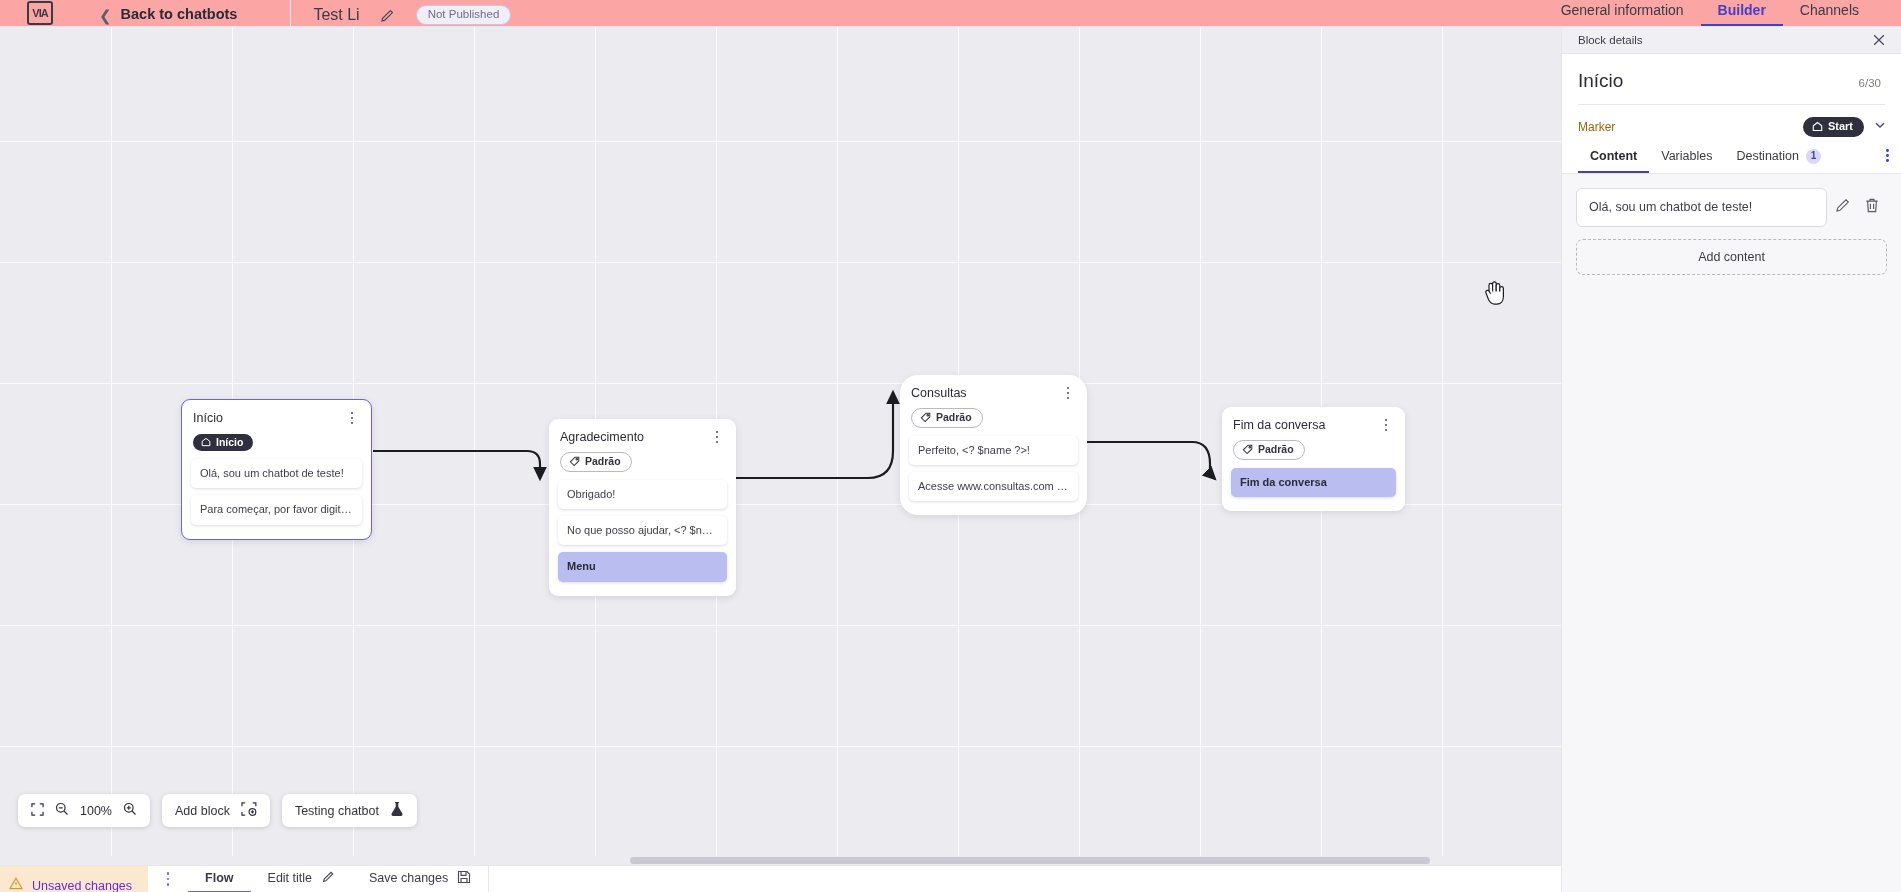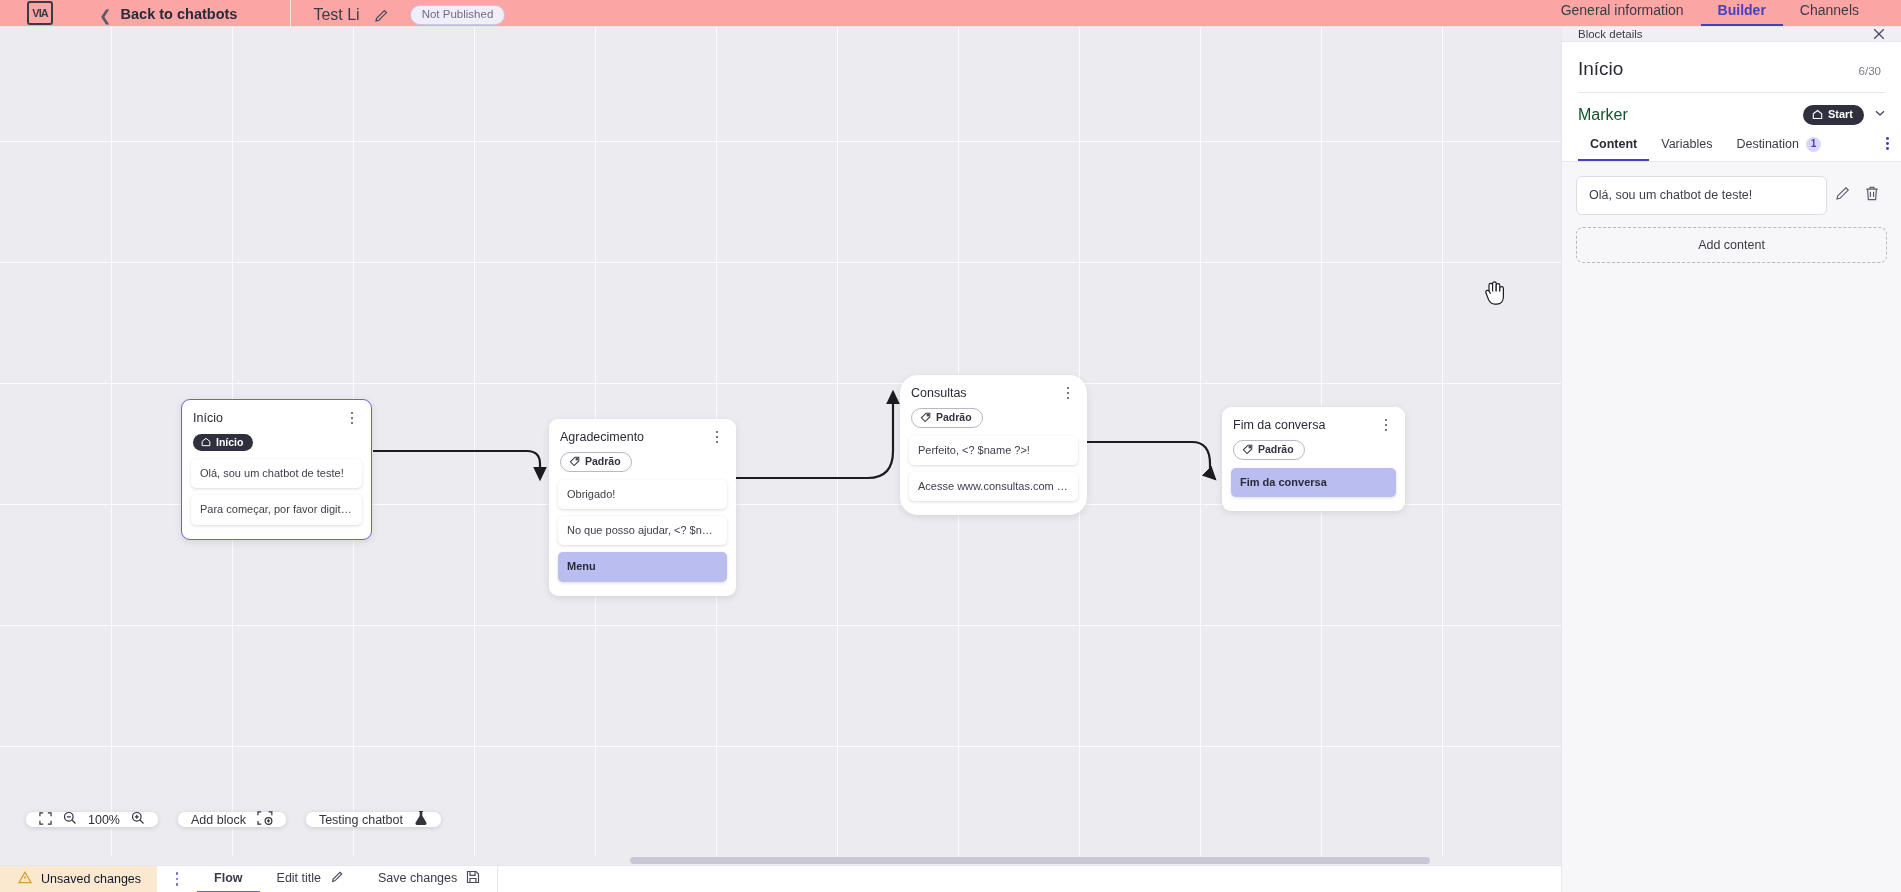--- a/index.html
+++ b/index.html
@@ -21,21 +21,21 @@
     width: 26px; height: 24px; margin-left: 27px; margin-bottom: 1px;
     border: 2px solid #3b3b46; border-radius: 3px;
     display: flex; align-items: center; justify-content: center;
     flex: 0 0 auto;
   }
   .logo-glyph { font-size: 11px; font-weight: bold; color: #3b3b46; letter-spacing: -1px; line-height: 1; }
   .back-wrap { display: flex; align-items: flex-end; gap: 9px; margin-left: 46px; padding-bottom: 3px; }
   .chev-left { color: #5a5a68; font-size: 15px; line-height: 1; }
   .back-label { font-size: 14.5px; font-weight: bold; color: #2b2b38; line-height: 1.1; }
   .divider-v { width: 1px; height: 27px; background: #e6e6ec; margin-left: 53px; }
-  .title-wrap { display: flex; align-items: flex-end; gap: 13px; margin-left: 22px; padding-bottom: 2px; }
+  .title-wrap { display: flex; align-items: flex-end; gap: 19px; margin-left: 22px; padding-bottom: 2px; }
   .doc-title { font-size: 16px; color: #3b3b46; line-height: 1.1; }
   .pencil-ic { width: 16px; height: 16px; display: inline-block; }
   .pub-badge {
     margin-left: 21px; margin-bottom: 1px;
     border: 1px solid #c9c6e0; border-radius: 11px;
     background: #f0eff9; color: #6f6d85;
     font-size: 11.5px; padding: 3px 11px 4px 11px; line-height: 1;
   }
   .top-tabs { margin-left: auto; display: flex; align-items: flex-end; gap: 0px; padding-right: 25px; }
   .top-tab {
@@ -89,61 +89,61 @@
     box-shadow: 0 1px 3px rgba(40,40,70,.16);
     font-size: 11px; color: #3e3e4c; padding: 8px 9px; line-height: 1.2;
     white-space: nowrap; overflow: hidden; text-overflow: ellipsis;
   }
   .msg.hl { background: #b9bdf0; color: #2b2b38; font-weight: bold; }
 
   
   .ctoolbar { position: absolute; left: 18px; bottom: 38px; display: flex; gap: 12px; }
   .cgroup {
     background: #ffffff; border-radius: 7px; box-shadow: 0 1px 5px rgba(40,40,70,.18);
-    height: 15px; display: flex; align-items: center; padding: 0 13px; gap: 11px;
-    font-size: 12.5px; color: #33333f; cursor: pointer; margin-left: 8px;
+    height: 33px; display: flex; align-items: center; padding: 0 13px; gap: 11px;
+    font-size: 12.5px; color: #33333f; cursor: pointer;
   }
   .cgroup .zoomval { font-size: 12.5px; color: #2b2b38; }
 
   
   .bottombar {
     position: absolute; left: 0; bottom: 0; width: 1561px; height: 27px;
     background: #ffffff; border-top: 1px solid #e6e6ec; display: flex; align-items: center;
   }
   .unsaved {
-    background: #fbe9cf; height: 27px; display: flex; align-items: center; gap: 9px;
-    padding: 0 16px 0 18px; font-size: 12.5px; color: #0f172a; font-weight: 500;
+    background: #fbe9cf; height: 27px; display: flex; align-items: flex-end; gap: 9px;
+    padding: 0 16px 0 9px; font-size: 12.5px; color: #6d28d9; font-weight: 500;
   }
   .bb-kebab { width: 20px; display: flex; flex-direction: column; align-items: center; gap: 2.5px; margin: 0 10px; cursor: pointer; }
   .bb-kebab span { width: 2.8px; height: 2.8px; border-radius: 50%; background: #6b62d8; display: block; }
   .bb-item {
     height: 27px; display: flex; align-items: center; gap: 9px; padding: 0 17px;
     font-size: 12.5px; color: #3b3b46; font-weight: 500; cursor: pointer; border-bottom: 2.5px solid transparent;
   }
   .bb-item.active { color: #3b3b46; font-weight: bold; border-bottom-color: #6b62d8; }
   .bb-sep { width: 1px; height: 27px; background: #e6e6ec; }
 
   
   .panel {
     position: absolute; top: 27px; right: 0; width: 340px; height: 865px;
     background: #f7f7fa; border-left: 1px solid #e6e6ec;
   }
   .panel-head {
-    height: 15px; background: #f0f0f4; border-bottom: 1px solid #e6e6ec;
+    height: 27px; background: #f0f0f4; border-bottom: 1px solid #e6e6ec;
     display: flex; align-items: center; padding: 0 14px 0 16px;
   }
   .panel-head-label { font-size: 11.5px; color: #3b3b46; flex: 1; }
   .close-x { width: 16px; height: 16px; cursor: pointer; }
   .panel-body { background: #ffffff; }
   .panel-title-row { display: flex; align-items: baseline; padding: 16px 20px 0 16px; }
   .panel-title { font-size: 19px; color: #2b2b38; flex: 1; line-height: 1.2; }
   .counter { font-size: 11.5px; color: #7b7b8a; }
   .panel-rule { height: 1px; background: #e6e6ec; margin: 11px 16px 0 16px; }
   .marker-row { display: flex; align-items: center; padding: 12px 14px 0 16px; }
-  .marker-label { font-size: 16px; color: #14532d; flex: 1; }
+  .marker-label { font-size: 12px; color: #a16207; flex: 1; }
   .marker-pill {
     background: #2f2f3d; color: #fff; border-radius: 12px; font-size: 11px; font-weight: bold;
     padding: 4px 11px 5px 9px; display: inline-flex; align-items: center; gap: 5px; line-height: 1; cursor: pointer;
   }
   .chev-dn { margin-left: 9px; cursor: pointer; }
   .tabs {
     display: flex; align-items: flex-start; padding: 12px 0 0 16px;
     border-bottom: 1px solid #e6e6ec; position: relative;
   }
   .tab {

